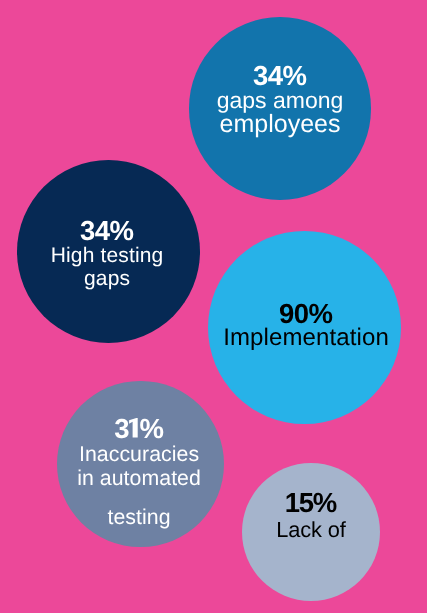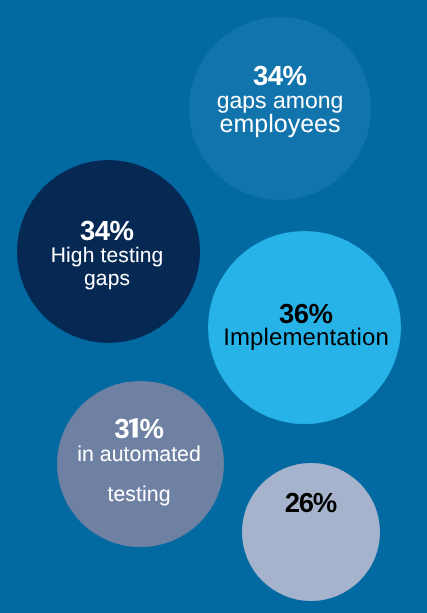--- a/index.html
+++ b/index.html
@@ -1,21 +1,21 @@
 <!DOCTYPE html>
 <html><head>
 <meta charset="utf-8">
 <title>Automation adoption barriers bubble chart</title>
 <style>
   html,body{margin:0;padding:0;}
   body{width:427px;height:613px;background:#ffffff;overflow:hidden;
        font-family:"Liberation Sans",sans-serif;
        -webkit-font-smoothing:antialiased;-moz-osx-font-smoothing:grayscale;
        text-rendering:geometricPrecision;}
-  .canvas{position:relative;width:427px;height:613px;background:#0369a1;}
+  .canvas{position:relative;width:427px;height:613px;background:#ec4899;}
   .bubble{position:absolute;border-radius:50%;box-sizing:border-box;}
   .btext{position:absolute;text-align:center;transform:translateX(-50%);
          will-change:transform;}
   .pct{font-weight:bold;white-space:nowrap;}
   .lbl{font-weight:normal;white-space:nowrap;}
   .one{display:inline-block;position:relative;vertical-align:baseline;}
   .one svg{position:absolute;left:0;bottom:0;display:block;}
 </style>
 </head>
 <body>
@@ -34,29 +34,31 @@
     <div class="lbl" style="font-size: 25px; line-height: 23.8px; letter-spacing: 0px; text-indent: 0px;">employees</div>
   </div>
 
   <div class="btext" style="top: 220px; left: 106.9px; color: rgb(255, 255, 255);">
     <div class="pct" style="font-size: 27.5px; line-height: 23.6px; letter-spacing: -0.55px; text-indent: -0.55px; position: relative; top: -1px;">34%</div>
     <div class="lbl" style="font-size: 21px; line-height: 23.6px; letter-spacing: 0.15px; text-indent: 0.15px;">High testing</div>
     <div class="lbl" style="font-size: 21px; line-height: 23.6px; letter-spacing: 0.15px; text-indent: 0.15px;">gaps</div>
   </div>
 
   <div class="btext" style="top: 302px; left: 306.4px; color: rgb(0, 0, 0);">
-    <div class="pct" style="font-size: 27.5px; line-height: 24.4px; letter-spacing: -0.55px; text-indent: -0.55px;">36%</div>
+    <div class="pct" style="font-size: 27.5px; line-height: 24.4px; letter-spacing: -0.55px; text-indent: -0.55px;">90%</div>
     <div class="lbl" style="font-size: 24px; line-height: 24.4px; letter-spacing: 0.12px; text-indent: 0.12px;">Implementation</div>
   </div>
 
   <div class="btext" style="top: 419.5px; left: 139px; color: rgb(255, 255, 255);">
     <div class="pct" style="font-size: 27.5px; line-height: 23.4px; letter-spacing: -2.6px; text-indent: -2.6px; position: relative; top: -3.5px;"><span>3</span><span class="one" style="width: 8.6075px; height: 19.6075px; margin-left: 2.4px; margin-right: 1.6px;"><svg width="8.6075" height="19.607499999999998" viewBox="0 0 86 196" aria-hidden="true">
             <path fill="currentColor" d="M86 0 L86 196 L35 196 L35 38 L0 57 L0 22 L72 0 Z"></path>
           </svg></span><span>%</span></div>
+    <div class="lbl" style="font-size: 21.3px; line-height: 23.4px; letter-spacing: 0.05px; text-indent: 0.05px;">Inaccuracies</div>
     <div class="lbl" style="font-size: 21.3px; line-height: 23.4px; letter-spacing: 0.05px; text-indent: 0.05px;">in automated</div>
     <div class="lbl" style="font-size: 21.3px; line-height: 23.4px; letter-spacing: 0.05px; text-indent: 0.05px; margin-top: 16px;">testing</div>
   </div>
 
   <div class="btext" style="top: 493px; left: 311px; color: rgb(0, 0, 0);">
-    <div class="pct" style="font-size: 27.5px; line-height: 24.5px; letter-spacing: -1.2px; text-indent: -1.2px; position: relative; top: -2px;">26%</div>
+    <div class="pct" style="font-size: 27.5px; line-height: 24.5px; letter-spacing: -1.2px; text-indent: -1.2px; position: relative; top: -2px;">15%</div>
+    <div class="lbl" style="font-size: 21.8px; line-height: 24.5px; letter-spacing: -0.1px; text-indent: -0.1px;">Lack of</div>
   </div>
 
 </div>
 
 </body></html>

